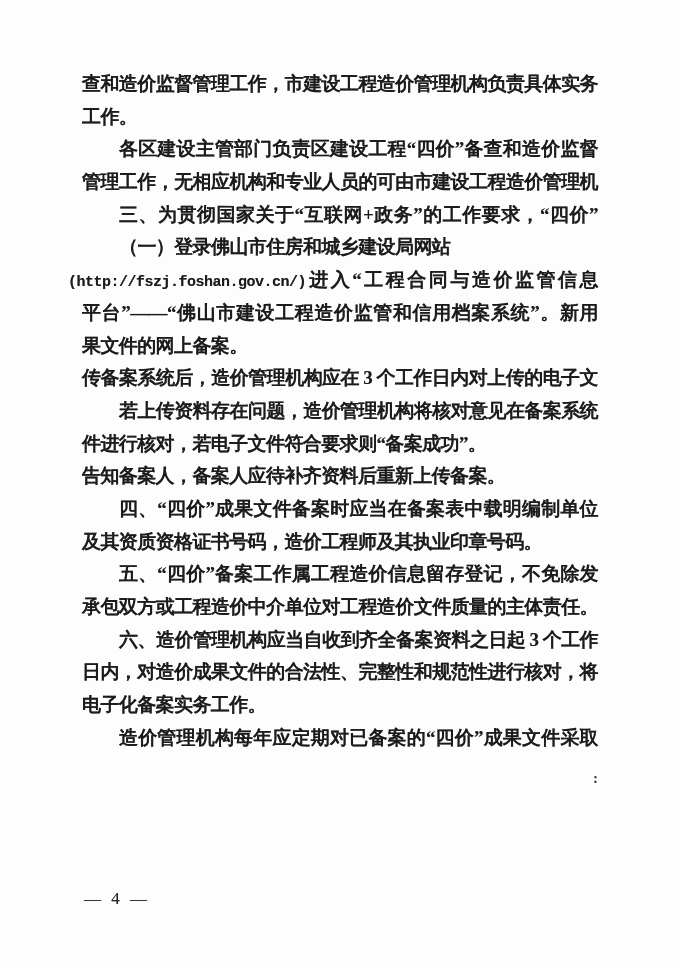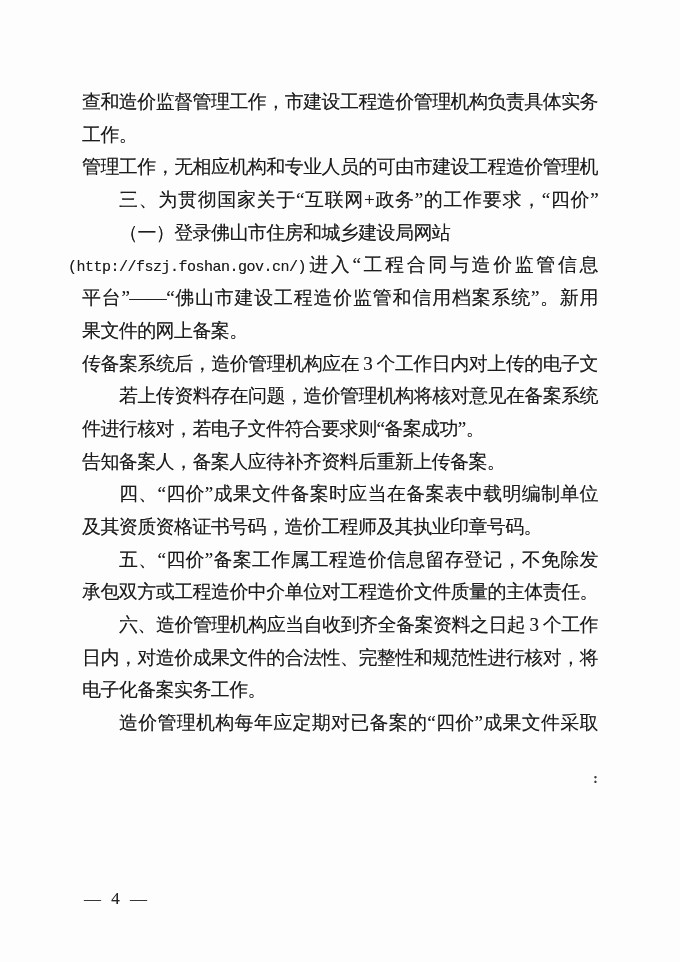--- a/index.html
+++ b/index.html
@@ -11,22 +11,23 @@
     position: relative;
     width: 680px;
     height: 962px;
     background: #fdfdfd;
     overflow: hidden;
     font-family: "Liberation Serif", "DejaVu Serif", serif;
   }
   .text-block {
     position: absolute;
     left: 82px;
-    top: 86px;
+    top: 68px;
     width: 516px;
+    font-weight: bold;
   }
   .line {
     height: 32.7px;
     line-height: 32.7px;
     font-size: 19px;
     letter-spacing: -0.6px;
     white-space: nowrap;
     color: #1c1c1c;
     text-shadow: 0 0 0.5px rgba(40, 40, 40, 0.55);
   }
@@ -69,20 +70,21 @@
     color: #3a3a3a;
   }
 </style>
 </head>
 <body>
 
 <div class="page">
   <div class="text-block">
       <div class="line justify"><span class="seg-cjk">查和造价监督管理工作，市建设工程造价管理机构负责具体实务</span></div>
       <div class="line"><span class="seg-cjk">工作。</span></div>
+      <div class="line indent justify"><span class="seg-cjk">各区建设主管部门负责区建设工程“四价”备查和造价监督</span></div>
       <div class="line justify"><span class="seg-cjk">管理工作，无相应机构和专业人员的可由市建设工程造价管理机</span></div>
       <div class="line indent justify"><span class="seg-cjk">三、为贯彻国家关于“互联网+政务”的工作要求，“四价”</span></div>
       <div class="line indent"><span class="seg-cjk">（一）登录佛山市住房和城乡建设局网站</span></div>
       <div class="line justify outdent"><span class="seg-latin">(http://fszj.foshan.gov.cn/)</span><span class="seg-cjk">进入“工程合同与造价监管信息</span></div>
       <div class="line justify"><span class="seg-cjk">平台”——“佛山市建设工程造价监管和信用档案系统”。新用</span></div>
       <div class="line"><span class="seg-cjk">果文件的网上备案。</span></div>
       <div class="line justify"><span class="seg-cjk">传备案系统后，造价管理机构应在 3 个工作日内对上传的电子文</span></div>
       <div class="line indent justify"><span class="seg-cjk">若上传资料存在问题，造价管理机构将核对意见在备案系统</span></div>
       <div class="line"><span class="seg-cjk">件进行核对，若电子文件符合要求则“备案成功”。</span></div>
       <div class="line"><span class="seg-cjk">告知备案人，备案人应待补齐资料后重新上传备案。</span></div>

